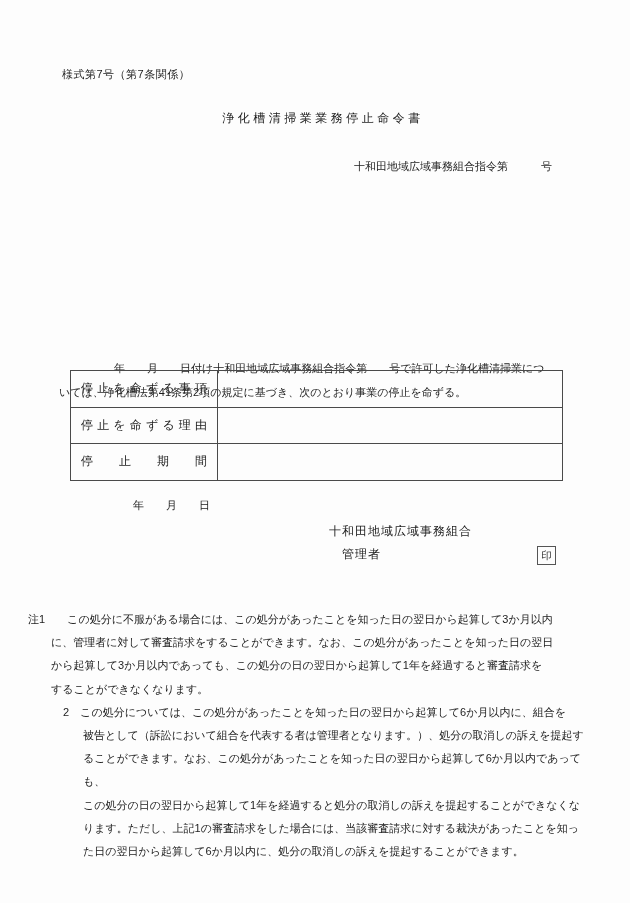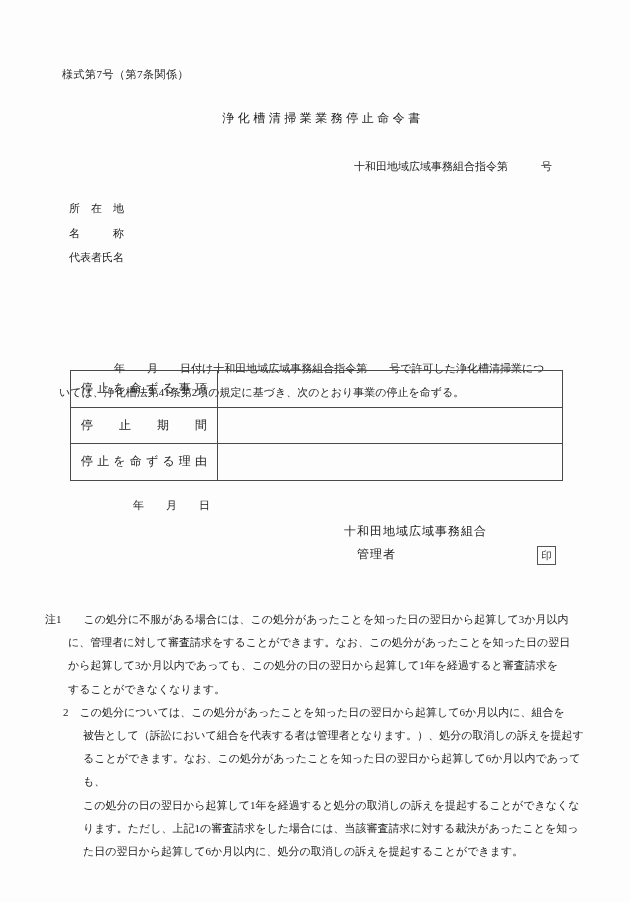--- a/index.html
+++ b/index.html
@@ -3,21 +3,21 @@
 <meta charset="utf-8">
 <style>
   html, body { margin: 0; padding: 0; background: #e9e9e9; }
   .page {
     position: relative;
     width: 630px;
     height: 903px;
     margin: 0 auto;
     background: #fdfdfd;
     color: #1c1c1c;
-    font-family: Liberation Serif, serif;
+    font-family: Liberation Sans, sans-serif;
     font-size: 11px;
     overflow: hidden;
   }
   .multiline { white-space: pre-line; }
 
   .form-label {
     position: absolute; left: 62px; top: 67px;
     letter-spacing: 0.5px;
   }
   .doc-title {
@@ -57,86 +57,81 @@
     display: block;
     text-align: justify;
     text-align-last: justify;
   }
   td.val { padding: 0 6px; }
 
   .date-line {
     position: absolute; left: 133px; top: 498px;
   }
   .issuer {
-    position: absolute; left: 344px; top: 520px;
+    position: absolute; left: 329px; top: 520px;
     line-height: 23px;
     font-size: 12px;
     letter-spacing: 1px;
   }
   .seal {
     position: absolute; left: 537px; top: 546px;
     width: 17px; height: 17px;
     border: 1px solid #555;
     text-align: center;
     line-height: 17px;
     font-size: 10.5px;
     letter-spacing: 0;
     color: #333;
   }
   .notes {
     position: absolute; left: 0; top: 608px;
     width: 600px;
     line-height: 23.2px;
   }
   .note1 {
-    padding-left: 68px;
+    padding-left: 51px;
     text-indent: -23px;
   }
   .note2 {
     padding-left: 83px;
     text-indent: -20px;
   }
 </style>
 </head>
 <body>
 
 <div class="page">
 
   <div class="form-label">様式第7号（第7条関係）</div>
 
   <div class="doc-title">浄化槽清掃業業務停止命令書</div>
 
   <div class="directive-no">十和田地域広域事務組合指令第　　　号</div>
 
-  <div class="addressee">
-    <div>所　在　地</div>
-    <div>名　　　称</div>
-    <div>代表者氏名</div>
-  </div>
 
   <div class="body-par multiline">　　　　　年　　月　　日付け十和田地域広域事務組合指令第　　号で許可した浄化槽清掃業につ
 いては、浄化槽法第41条第2項の規定に基づき、次のとおり事業の停止を命ずる。</div>
 
   <table class="order-table">
     <tbody>
       <tr>
         <td class="lbl">
           <span class="j">停止を命ずる事項</span>
         </td>
         <td class="val"></td>
       </tr>
       <tr>
         <td class="lbl">
-          <span class="j">停止期間</span>
+          <span class="j">停止を命ずる理由</span>
         </td>
         <td class="val"></td>
       </tr>
       <tr>
         <td class="lbl">
-          <span class="j">停止を命ずる理由</span>
+          <span class="j">停止期間</span>
         </td>
         <td class="val"></td>
       </tr>
     </tbody>
   </table>
 
   <div class="date-line">年　　月　　日</div>
 
   <div class="issuer">
     <div>十和田地域広域事務組合</div>

